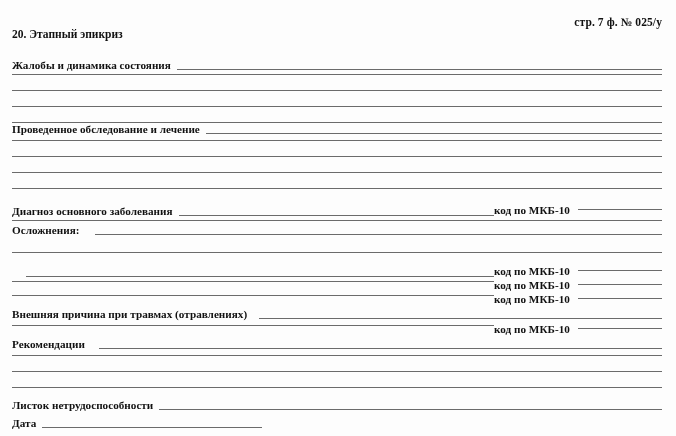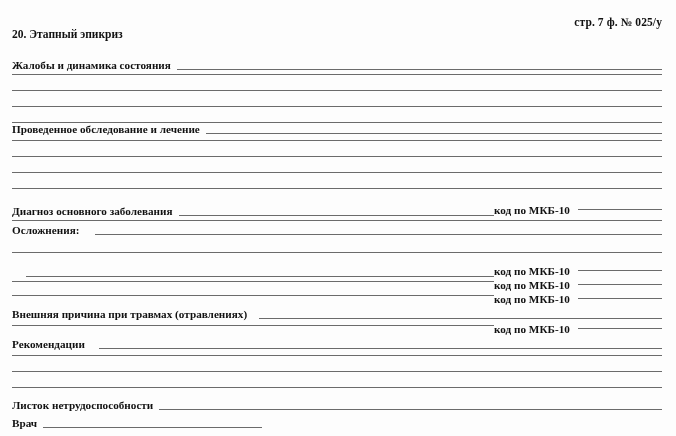--- a/index.html
+++ b/index.html
@@ -178,17 +178,17 @@
   <div class="ruleline" style="top:355px;"></div>
   <div class="ruleline" style="top:371px;"></div>
   <div class="ruleline" style="top:387px;"></div>
 
   <div class="row" style="top:396px;">
     <span class="lbl">Листок нетрудоспособности</span>
     <span class="rule"></span>
   </div>
 
   <div class="row" style="top:414px; right:auto; width:250px;">
-    <span class="lbl">Врач</span>
+    <span class="lbl">Дата</span>
     <span class="rule"></span>
   </div>
 
 </div>
 
 </body></html>

